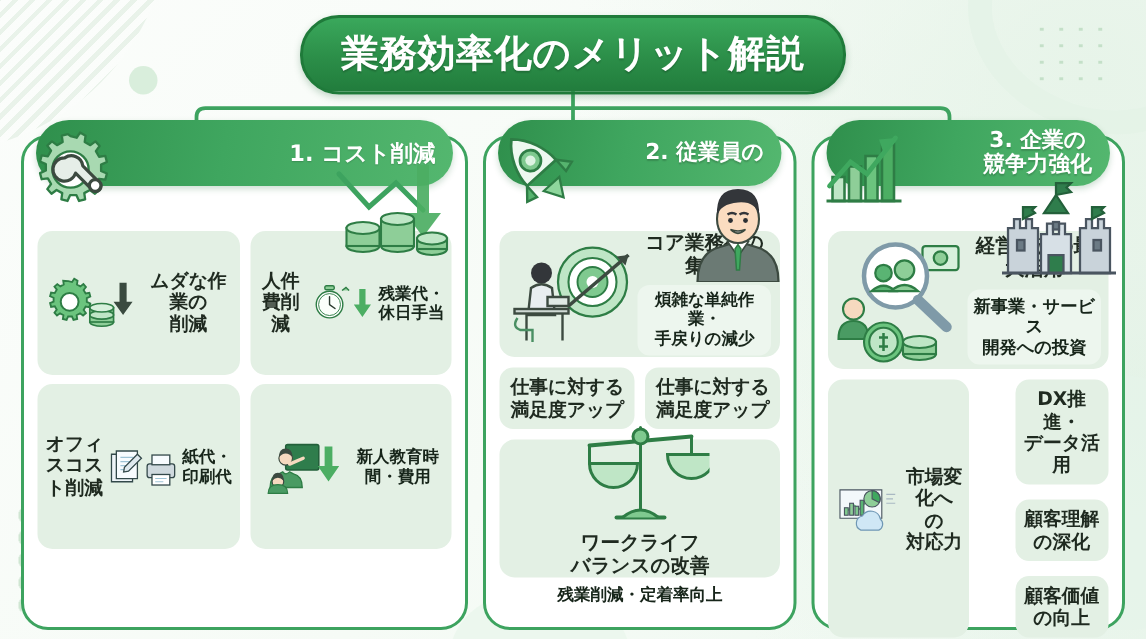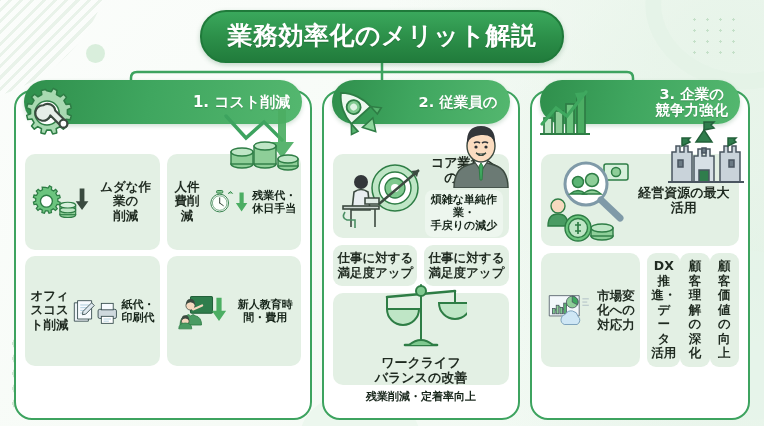--- a/index.html
+++ b/index.html
@@ -125,21 +125,21 @@
     color: #17251a;
   }
   .pill {
     background: #e3f0e4; border-radius: 9px;
     text-align: center; font-weight: bold; font-size: 12.5px;
     line-height: 1.16; color: #1f2a20; padding: 6px 4px;
   }
   .icon-box { display: block; }
   .row-split { display: flex; gap: 7px; align-items: stretch; }
   .row-split > .card { flex: 1; }
-  .stack { display: flex; flex-direction: row; gap: 0; flex: 1; }
+  .stack { display: flex; flex-direction: column; gap: 10px; flex: 1; margin-left: 24px; }
   .wide { width: 100%; }
 </style>
 </head>
 <body>
 
 <div id="stage">
 
   <div class="deco" id="deco-stripes"></div>
   <div class="deco" id="deco-dot-soft"></div>
   <div class="deco" id="deco-arc-tr"></div>
@@ -412,20 +412,21 @@
               <ellipse cx="56" cy="78" rx="11" ry="4" fill="#8ece98"></ellipse>
               <rect x="45" y="70" width="22" height="8" fill="#8ece98"></rect>
               <ellipse cx="56" cy="70" rx="11" ry="4" fill="#bfe6c6"></ellipse>
               <circle cx="32" cy="70" r="13" fill="#6bc47e"></circle>
               <circle cx="32" cy="70" r="9.5" fill="#bfe6c6"></circle>
               <path d="M32 64 v12 M29 67 h6 M29 73 h6" stroke="#2e7d45" stroke-width="1.7" fill="none"></path>
             </g>
           </svg>
           <div style="flex:1; text-align:center">
             <div class="card-title" style="font-size:13px">経営資源の最大活用</div>
+            <div class="card-sub" style="background:#edf6ee; border-radius:8px; padding:5px 2px; margin-top:6px; font-size:11.5px">新事業・サービス<br>開発への投資</div>
           </div>
         </div>
 
 
         <div class="row-split" style="margin-top:7px">
           <div class="card" style="width:50%">
             <svg class="icon-box" width="96" height="66" viewBox="0 0 96 66">
               <g stroke="#4a5560" stroke-width="1.5">
                 <path d="M8 8 h56 v38 h-56 z" fill="#f3f8fb"></path>
                 <path d="M14 40 L26 28 L34 34 L50 16" stroke="#5ab473" stroke-width="2.2" fill="none"></path>

